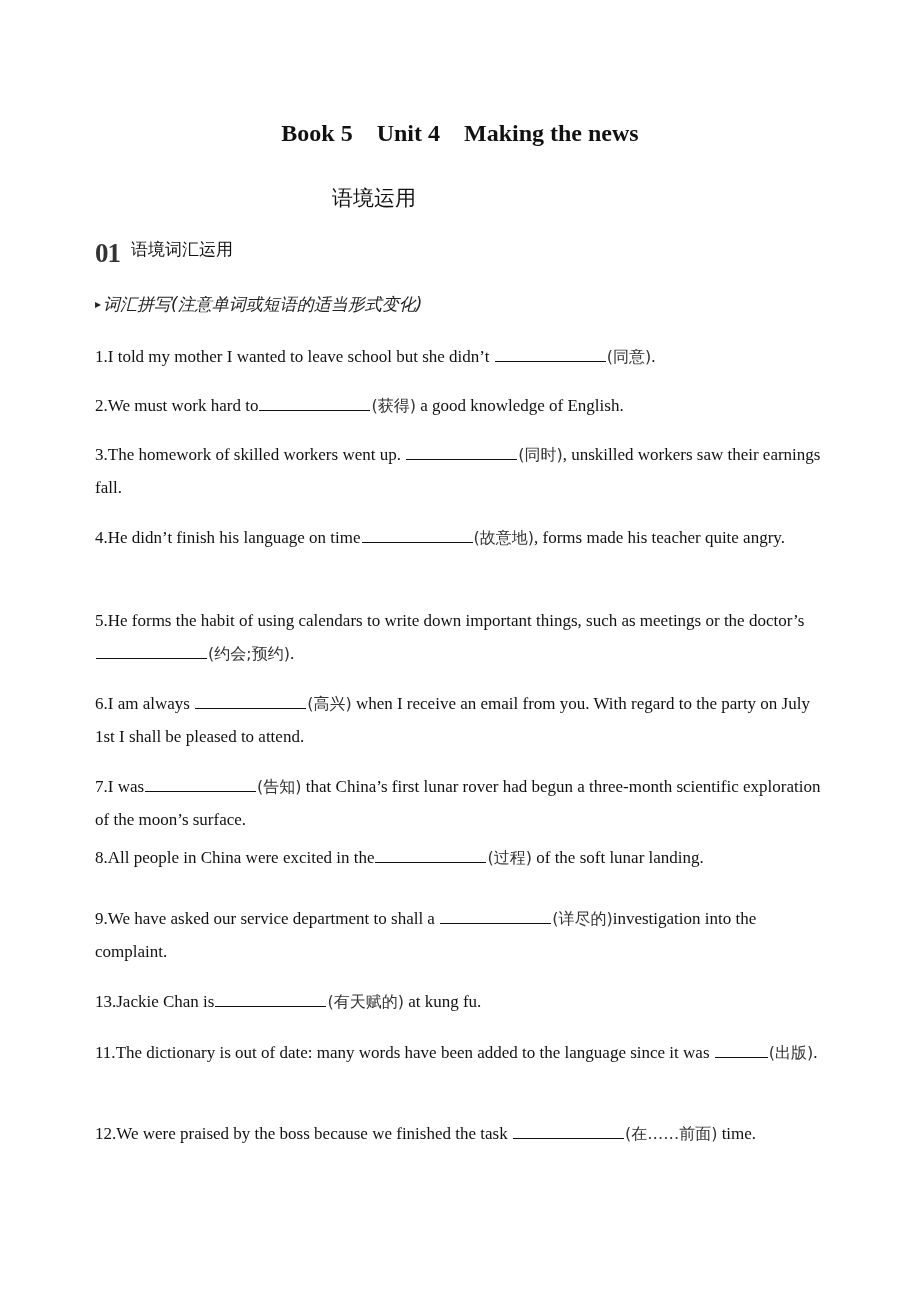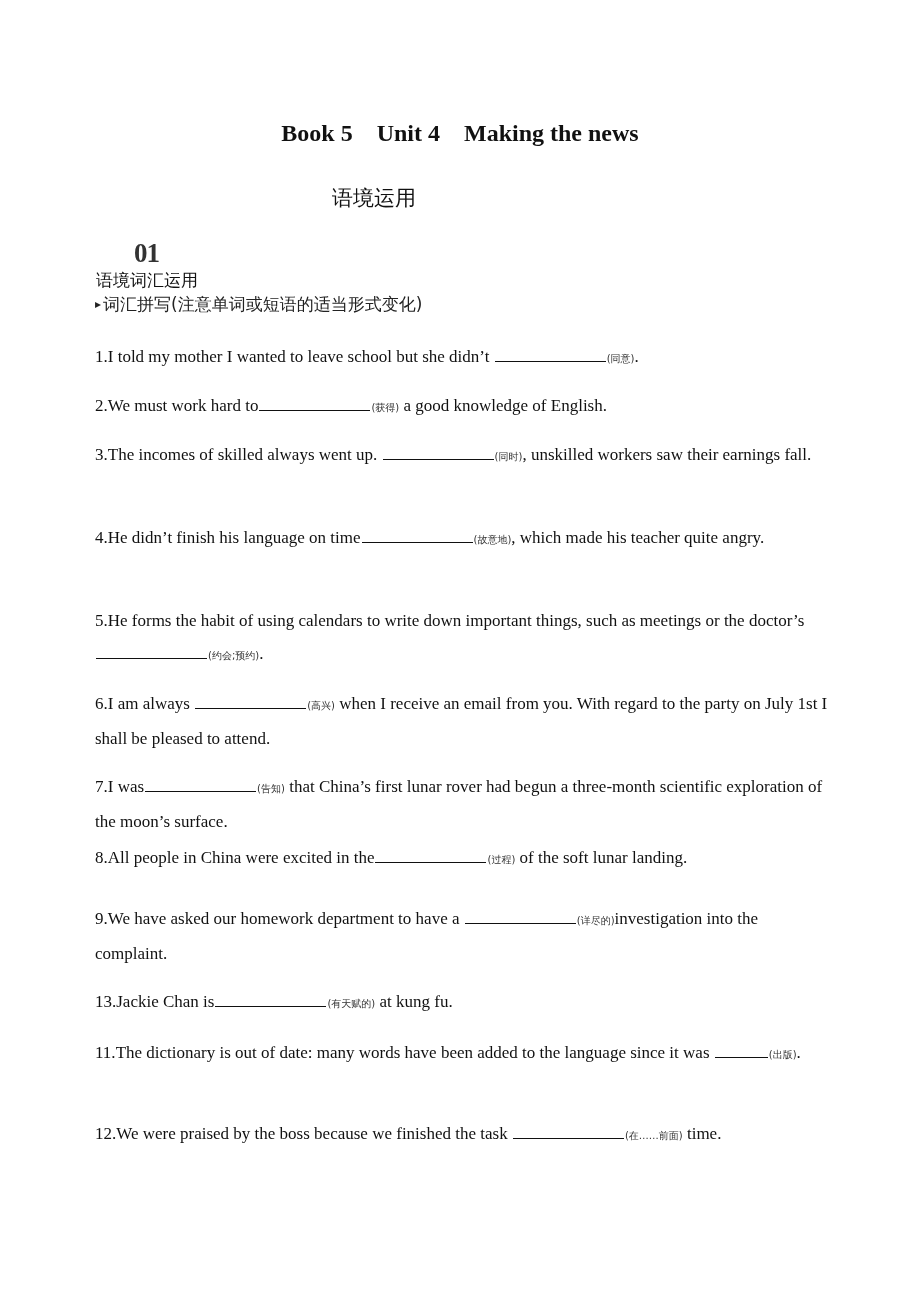--- a/index.html
+++ b/index.html
@@ -39,41 +39,41 @@
       width: 748px;
       text-align: center;
       font-size: 21px;
       font-family: "DejaVu Sans", sans-serif;
     }
     .section-head {
       position: absolute;
       top: 238px;
       left: 95px;
       display: flex;
-      align-items: center;
-      flex-direction: column;
+      align-items: flex-start;
     }
     .section-num {
       font-weight: bold;
       font-size: 27px;
       color: #333;
       letter-spacing: -1px;
     }
     .section-label {
       font-size: 17px;
       font-family: Liberation Sans, sans-serif;
-      margin-left: 1px;
+      margin-left: 11px;
     }
     .instruction {
       position: absolute;
       top: 293px;
       left: 95px;
       font-size: 17px;
       font-family: "DejaVu Sans", sans-serif;
       color: #222;
+      font-style: italic;
     }
     .instruction .tri {
       font-size: 12px;
       margin-right: 2px;
       vertical-align: 2px;
     }
     .questions {
       position: absolute;
       left: 95px;
       top: 340px;
@@ -82,21 +82,21 @@
     .q {
       position: absolute;
       left: 0;
       width: 735px;
       font-size: 17px;
       line-height: 33px;
       white-space: normal;
     }
     .q .hint {
       font-family: "DejaVu Sans", sans-serif;
-      font-size: 10px;
+      font-size: 16px;
       color: #333;
     }
     .blank {
       display: inline-block;
       width: 111px;
       border-bottom: 1.3px solid #111;
       height: 14px;
       vertical-align: baseline;
       margin: 0 1px;
     }
@@ -123,45 +123,45 @@
 
     <div class="q" style="top:0px">
       <span>1.</span><span>I told my mother I wanted to leave school but she didn’t </span><span class="blank"></span><span class="hint">(同意)</span><span>.</span>
     </div>
 
     <div class="q" style="top:49px">
       <span>2.</span><span>We must work hard to</span><span class="blank"></span><span class="hint">(获得)</span><span> a good knowledge of English.</span>
     </div>
 
     <div class="q" style="top:98px">
-      <span>3.</span><span>The incomes of skilled always went up. </span><span class="blank"></span><span class="hint">(同时)</span><span>, unskilled workers saw their earnings fall.</span>
+      <span>3.</span><span>The homework of skilled workers went up. </span><span class="blank"></span><span class="hint">(同时)</span><span>, unskilled workers saw their earnings fall.</span>
     </div>
 
     <div class="q" style="top:181px">
-      <span>4.</span><span>He didn’t finish his language on time</span><span class="blank"></span><span class="hint">(故意地)</span><span>, which made his teacher quite angry.</span>
+      <span>4.</span><span>He didn’t finish his language on time</span><span class="blank"></span><span class="hint">(故意地)</span><span>, forms made his teacher quite angry.</span>
     </div>
 
     <div class="q" style="top:264px">
       <span>5.</span><span>He forms the habit of using calendars to write down important things, such as meetings or the doctor’s </span><span class="blank"></span><span class="hint">(约会;预约)</span><span>.</span>
     </div>
 
     <div class="q" style="top:347px">
       <span>6.</span><span>I am always </span><span class="blank"></span><span class="hint">(高兴)</span><span> when I receive an email from you. With regard to the party on July 1st I shall be pleased to attend.</span>
     </div>
 
     <div class="q" style="top:430px">
       <span>7.</span><span>I was</span><span class="blank"></span><span class="hint">(告知)</span><span> that China’s first lunar rover had begun a three-month scientific exploration of the moon’s surface.</span>
     </div>
 
     <div class="q" style="top:501px">
       <span>8.</span><span>All people in China were excited in the</span><span class="blank"></span><span class="hint">(过程)</span><span> of the soft lunar landing.</span>
     </div>
 
     <div class="q" style="top:562px">
-      <span>9.</span><span>We have asked our homework department to have a </span><span class="blank"></span><span class="hint">(详尽的)</span><span>investigation into the complaint.</span>
+      <span>9.</span><span>We have asked our service department to shall a </span><span class="blank"></span><span class="hint">(详尽的)</span><span>investigation into the complaint.</span>
     </div>
 
     <div class="q" style="top:645px">
       <span>13.</span><span>Jackie Chan is</span><span class="blank"></span><span class="hint">(有天赋的)</span><span> at kung fu.</span>
     </div>
 
     <div class="q" style="top:696px">
       <span>11.</span><span>The dictionary is out of date: many words have been added to the language since it was </span><span class="blank short"></span><span class="hint">(出版)</span><span>.</span>
     </div>
 

